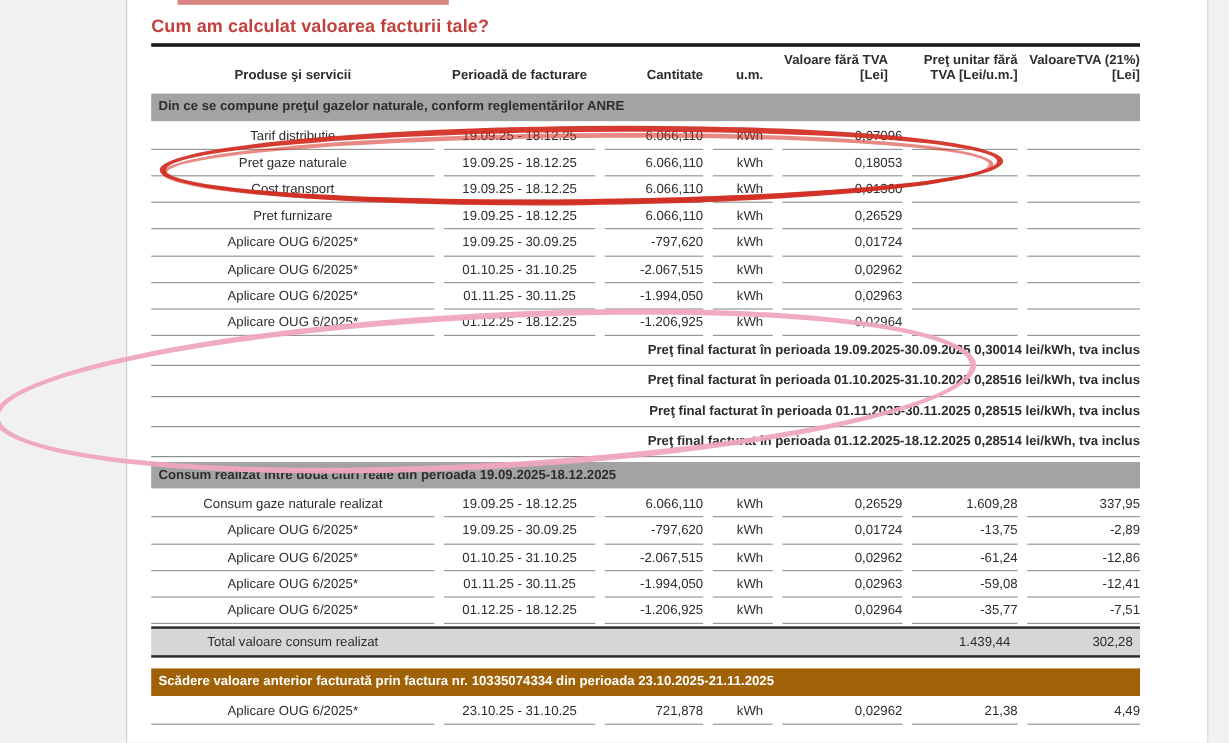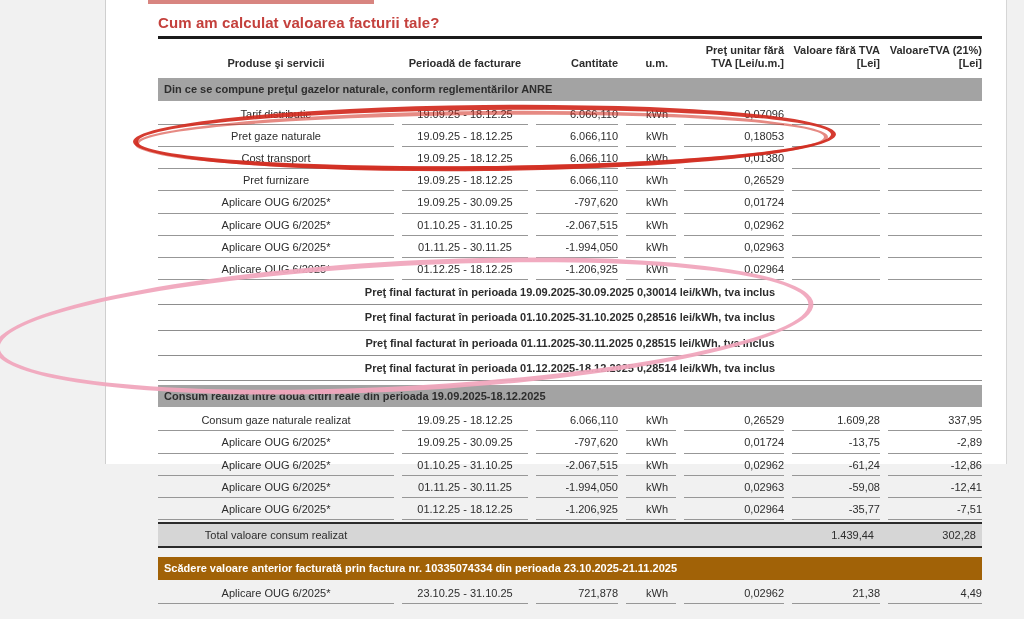--- a/index.html
+++ b/index.html
@@ -4,25 +4,25 @@
 <style>
   * { margin:0; padding:0; box-sizing:border-box; }
   html,body { width:1024px; height:619px; overflow:hidden; }
   body {
     font-family:"Liberation Sans", sans-serif;
     background:#f1f1f1;
     color:#2d2d2d;
     position:relative;
   }
   .page {
-    position:absolute; left:105px; top:0; width:902px; height:464px;
+    position:absolute; left:105px; top:0; width:902px; height:619px;
     background:#ffffff;
     border-left:1px solid #cfcfcf;
     border-right:1px solid #d6d6d6;
-    padding:12px 30px 0 52px;
+    padding:12px 30px 0 20px;
   }
   .cut-strip {
     position:absolute; left:42px; top:0; width:226px; height:4px;
     background:rgba(203,92,86,0.75);
   }
   .title {
     color:#c4403c; font-size:15px; font-weight:bold; letter-spacing:.1px;
     margin:2px 0 5px 0;
   }
   .bill-table { width:824px; border-top:3px solid #1b1b1b; font-size:11px; }
@@ -34,21 +34,21 @@
   .col-qty     { flex:0 0 82px;  text-align:right; }
   .col-um      { flex:0 0 50px;  text-align:right; padding-right:8px; }
   .col-price   { flex:0 0 100px; text-align:right; }
   .col-value   { flex:0 0 88px;  text-align:right; }
   .col-vat     { flex:0 0 94px;  text-align:right; }
   .band {
     background:#a3a3a3; font-weight:bold; padding:4px 6px; margin:4px 0 2px 0;
     line-height:1.3;
   }
   .band.dark { background:#a16207; color:#ffffff; margin-top:9px; }
-  .full-line .c { flex:1 1 auto; text-align:center; font-weight:bold; border-bottom:1px solid #8d8d8d; padding-top:6px; padding-bottom:5px; }
+  .full-line .c { flex:1 1 auto; text-align:right; font-weight:bold; border-bottom:1px solid #8d8d8d; padding-top:6px; padding-bottom:5px; }
   .total-band {
     display:flex; gap:8px; background:#d6d6d6; font-weight:normal;
     border-top:2px solid #2a2a2a; border-bottom:2px solid #2a2a2a;
     margin-top:2px; padding:5px 0 4px 0;
   }
   .total-band .c { border-bottom:none; padding:0 6px; }
   .total-band .col-product { padding-left:6px; }
   .ellipse { position:absolute; border-radius:50%; pointer-events:none; }
   .ellipse-red {
     left:133px; top:105px; width:703px; height:66px;
@@ -72,22 +72,22 @@
   <div class="cut-strip"></div>
   <div class="title">Cum am calculat valoarea facturii tale?</div>
 
   <div class="bill-table">
 
     <div class="row hdr">
       <div class="c col-product">Produse şi servicii</div>
       <div class="c col-period">Perioadă de facturare</div>
       <div class="c col-qty">Cantitate</div>
       <div class="c col-um">u.m.</div>
+      <div class="c col-value">Valoare fără TVA [Lei]</div>
       <div class="c col-price">Preţ unitar fără TVA [Lei/u.m.]</div>
-      <div class="c col-value">Valoare fără TVA [Lei]</div>
       <div class="c col-vat">ValoareTVA (21%) [Lei]</div>
     </div>
 
     <div class="band">Din ce se compune preţul gazelor naturale, conform reglementărilor ANRE</div>
 
     <div>
 
     <div class="row">
         <div class="c col-product">Tarif distributie</div>
         <div class="c col-period">19.09.25 - 18.12.25</div>

